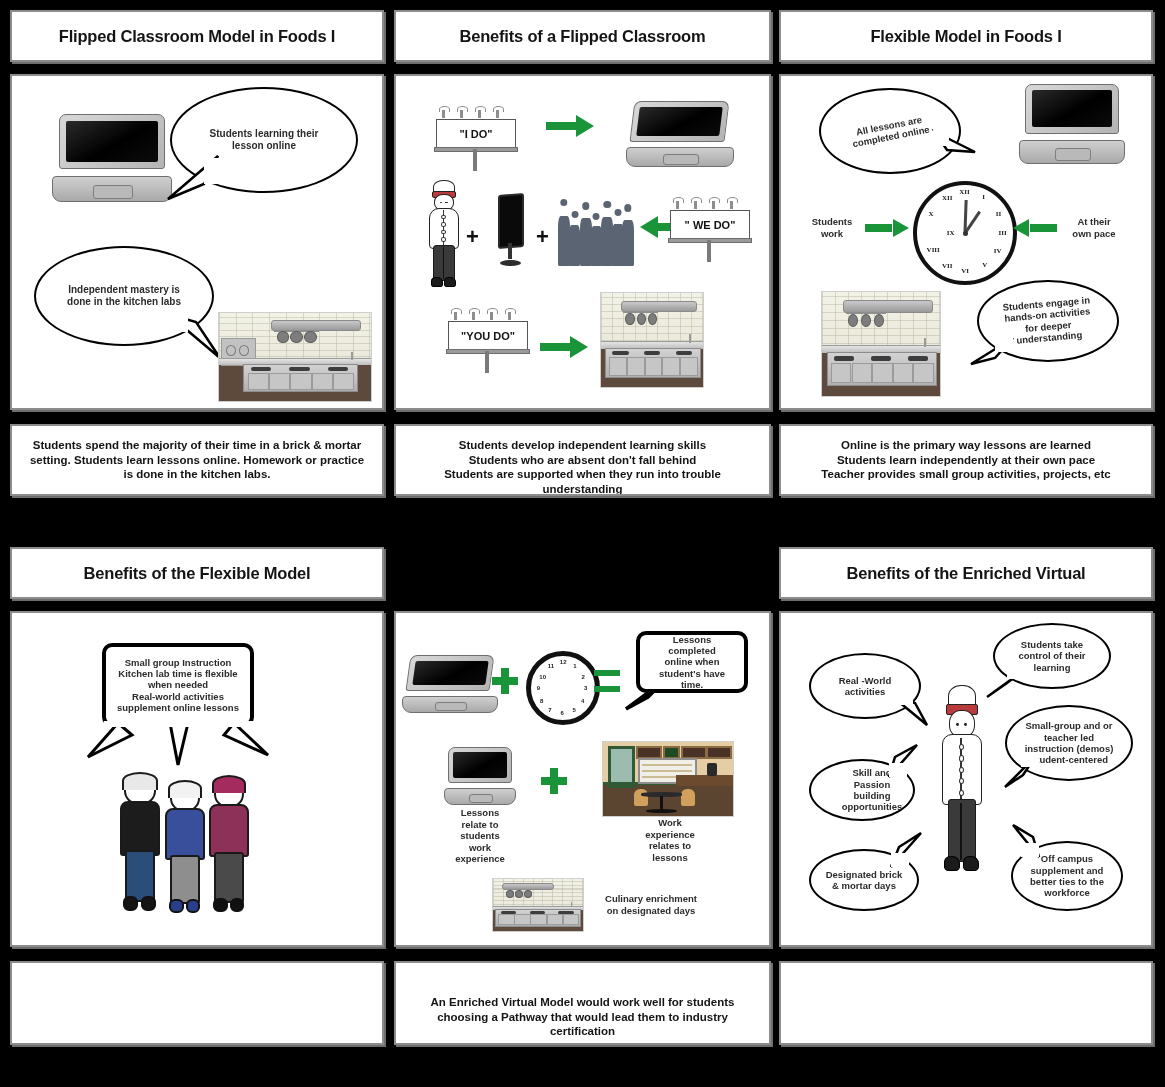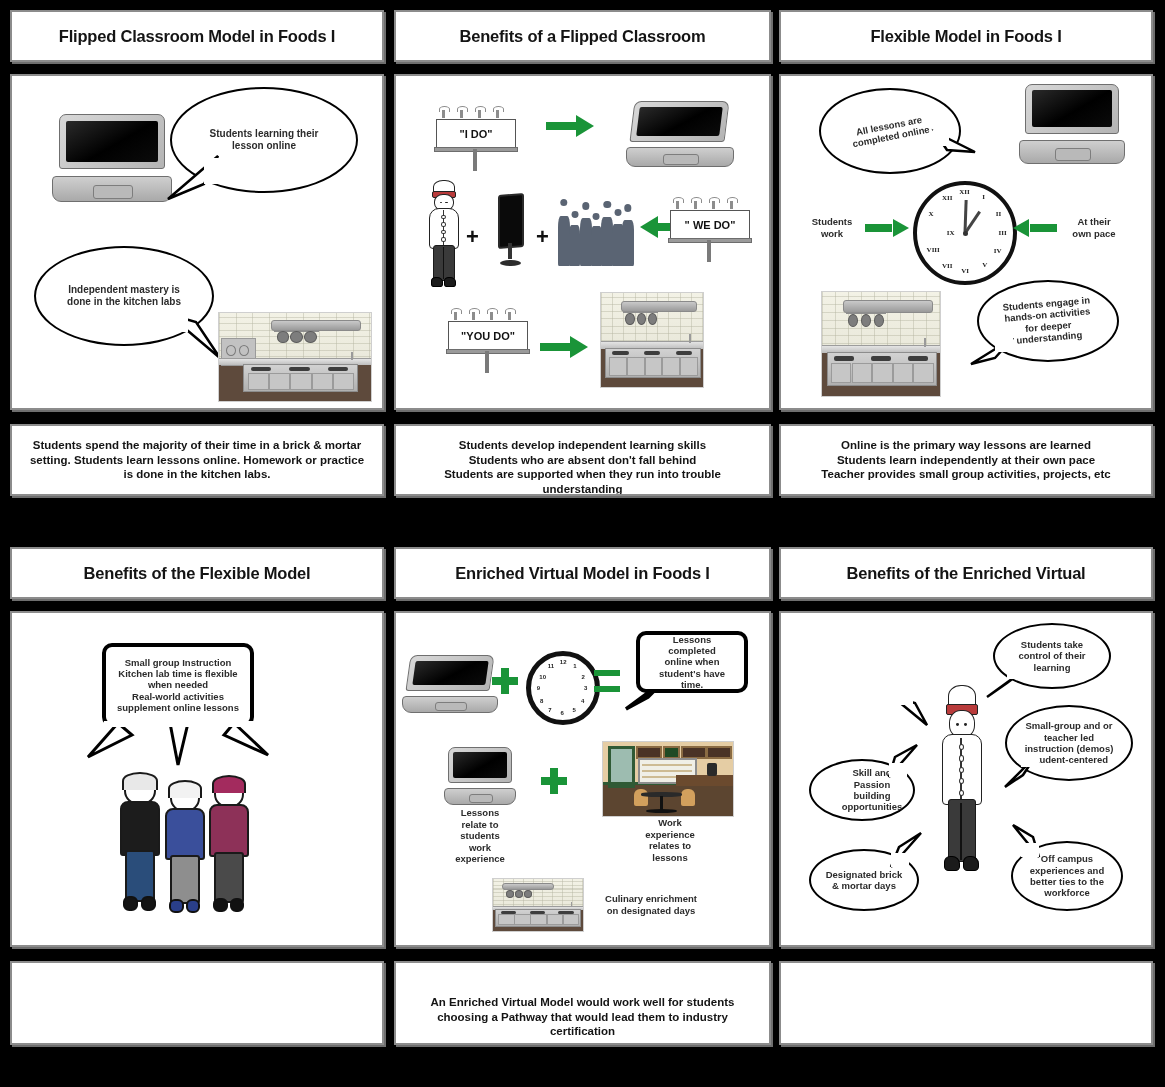--- a/index.html
+++ b/index.html
@@ -483,23 +483,20 @@
     <div class="caption-text nowrap">Students spend the majority of their time in a brick &amp; mortar setting. Students learn lessons online. Homework or practice is done in the kitchen labs.</div>
   </div>
   <div class="cell caption-cell" style="left:779px;top:424px;width:374px;height:72px;">
     <div class="caption-text nowrap">Online is the primary way lessons are learned
 Students learn independently at their own pace
 Teacher provides small group activities, projects, etc</div>
   </div>
 
   <div class="cell title-cell" style="left:10px;top:547px;width:374px;height:52px;">
     <div class="title-text">Benefits of the Flexible Model</div>
-  </div>
-  <div class="cell title-cell" style="left:394px;top:547px;width:377px;height:52px;">
-    <div class="title-text">Enriched Virtual Model in Foods I</div>
   </div>
   <div class="cell title-cell" style="left:779px;top:547px;width:374px;height:52px;">
     <div class="title-text">Benefits of the Enriched Virtual</div>
   </div>
 
   <div class="cell" style="left:10px;top:611px;width:374px;height:336px;">
 
     <div class="bub rect" style="left:90px;top:30px;width:152px;height:84px;">
       <div class="txt nowrap" style="font-size:9.5px;">Small group Instruction
 Kitchen lab time is flexible
@@ -655,20 +652,24 @@
           <div class="k-door" style="left:60%"></div>
           <div class="k-door" style="left:79%"></div>
       </div>
     </div>
     <div style="position:absolute;left:196px;top:280px;width:118px;font-size:9.5px;font-weight:bold;color:#2b2b2b;text-align:center;line-height:1.25;white-space:pre-line;">Culinary enrichment
 on designated days</div>
   </div>
 
   <div class="cell" style="left:779px;top:611px;width:374px;height:336px;">
 
+    <div class="bub oval" style="left:28px;top:40px;width:112px;height:66px;">
+      <div class="txt nowrap" style="font-size:9.5px;">Real -World
+activities</div>
+    </div>
     <svg style="position:absolute;left:108px;top:82px;width:40px;height:32px;">
       <polygon points="4,2 38,30 26,8" fill="#fff" stroke="#000" stroke-width="2.5"></polygon>
       <rect x="2" y="0" width="22" height="10" fill="#fff"></rect>
     </svg>
 
     <div class="bub oval" style="left:212px;top:10px;width:118px;height:66px;">
       <div class="txt nowrap" style="font-size:9.5px;">Students take
 control of their
 learning</div>
     </div>
@@ -702,21 +703,21 @@
       <div class="txt nowrap" style="font-size:9.5px;">Designated brick
 &amp; mortar days</div>
     </div>
     <svg style="position:absolute;left:108px;top:218px;width:36px;height:38px;">
       <polygon points="32,2 2,36 10,16" fill="#fff" stroke="#000" stroke-width="2.5"></polygon>
       <rect x="2" y="22" width="18" height="14" fill="#fff"></rect>
     </svg>
 
     <div class="bub oval" style="left:230px;top:228px;width:112px;height:70px;">
       <div class="txt nowrap" style="font-size:9.5px;">Off campus
-experiences and
+supplement and
 better ties to the
 workforce</div>
     </div>
     <svg style="position:absolute;left:228px;top:210px;width:34px;height:36px;">
       <polygon points="4,2 30,34 24,14" fill="#fff" stroke="#000" stroke-width="2.5"></polygon>
       <rect x="12" y="20" width="18" height="14" fill="#fff"></rect>
     </svg>
 
     <div class="chef" style="left:152px;top:72px;width:56px;height:190px;">
       <div class="hat"></div>

